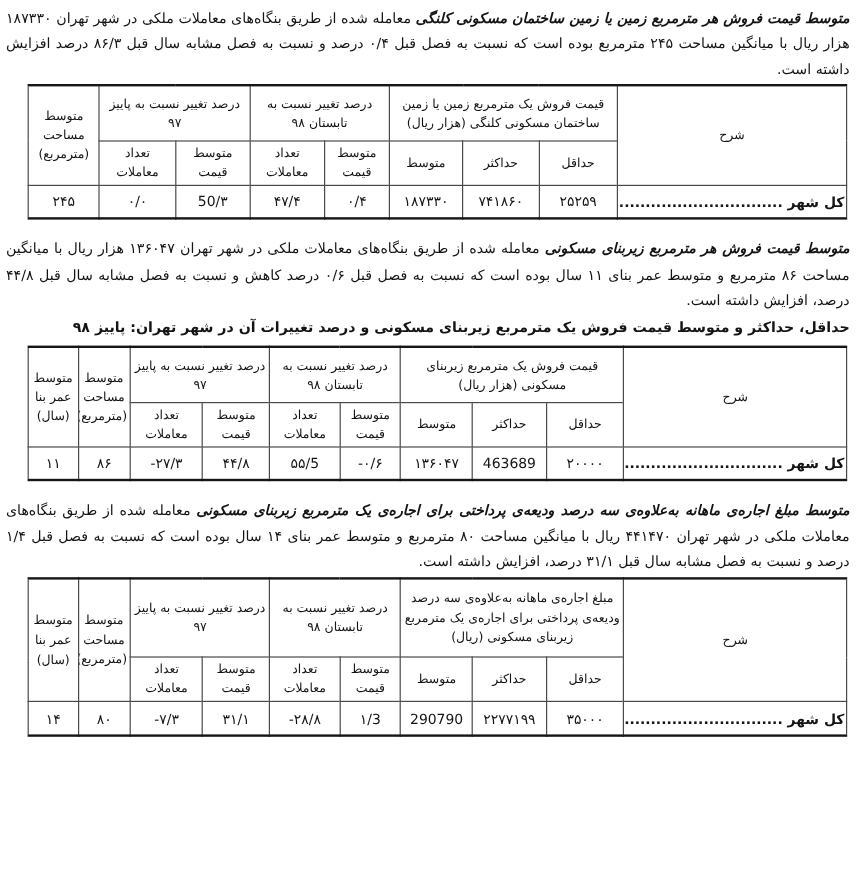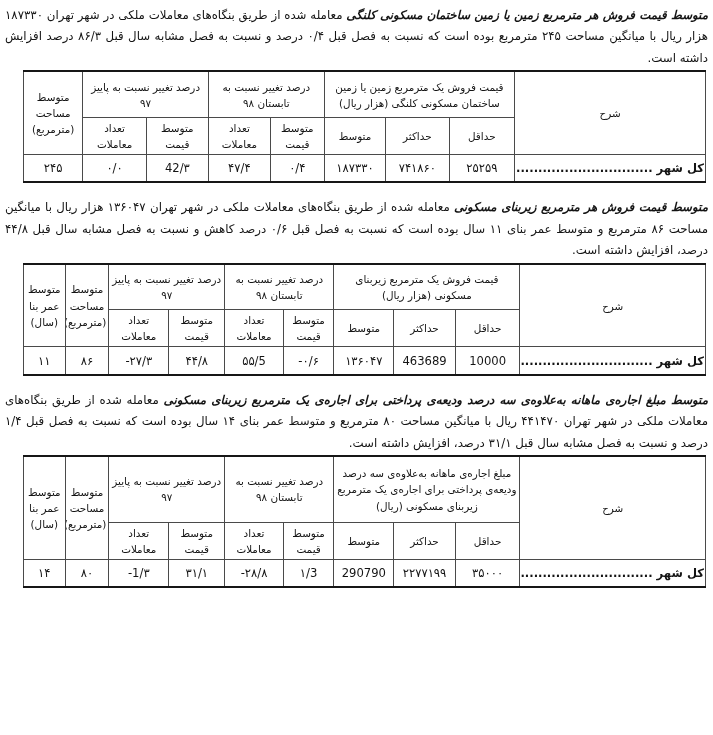--- a/index.html
+++ b/index.html
@@ -78,30 +78,31 @@
       </tr>
     </thead>
     <tbody>
       <tr>
         <td class="desc-c">کل شهر ....................................</td>
         <td class="num">۲۵۲۵۹</td>
         <td class="num">۷۴۱۸۶۰</td>
         <td class="num">۱۸۷۳۳۰</td>
         <td class="num">۰/۴</td>
         <td class="num">۴۷/۴</td>
-        <td class="num">42/۳</td>
+        <td class="num">50/۳</td>
         <td class="num">۰/۰</td>
         <td class="num">۲۴۵</td>
       </tr>
     </tbody>
   </table>
 </section>
 
 <section class="sec">
   <p class="para"><b>متوسط قیمت فروش هر مترمربع زیربنای مسکونی</b><span> معامله شده از طریق بنگاه‌های معاملات ملکی در شهر تهران ۱۳۶۰۴۷ هزار ریال با میانگین مساحت ۸۶ مترمربع و متوسط عمر بنای ۱۱ سال بوده است که نسبت به فصل قبل ۰/۶ درصد کاهش و نسبت به فصل مشابه سال قبل ۴۴/۸ درصد، افزایش داشته است.</span></p>
+  <p class="tbl-title">حداقل، حداکثر و متوسط قیمت فروش یک مترمربع زیربنای مسکونی و درصد تغییرات آن در شهر تهران: پاییز ۹۸</p>
 
   <table class="stat">
     <colgroup>
       <col style="width:27.2%">
         <col style="width:9.5%">
         <col style="width:9.0%">
         <col style="width:8.8%">
       <col style="width:7.4%">
         <col style="width:8.6%">
         <col style="width:8.2%">
@@ -124,21 +125,21 @@
         <th>متوسط</th>
         <th>متوسط قیمت</th>
         <th>تعداد معاملات</th>
         <th>متوسط قیمت</th>
         <th>تعداد معاملات</th>
       </tr>
     </thead>
     <tbody>
       <tr>
         <td class="desc-c">کل شهر ....................................</td>
-        <td class="num">10000</td>
+        <td class="num">۲۰۰۰۰</td>
         <td class="num">463689</td>
         <td class="num">۱۳۶۰۴۷</td>
         <td class="num">-۰/۶</td>
         <td class="num">۵۵/5</td>
         <td class="num">۴۴/۸</td>
         <td class="num">-۲۷/۳</td>
         <td class="num">۸۶</td>
         <td class="num">۱۱</td>
       </tr>
     </tbody>
@@ -182,19 +183,19 @@
     </thead>
     <tbody>
       <tr>
         <td class="desc-c">کل شهر ....................................</td>
         <td class="num">۳۵۰۰۰</td>
         <td class="num">۲۲۷۷۱۹۹</td>
         <td class="num">290790</td>
         <td class="num">۱/3</td>
         <td class="num">-۲۸/۸</td>
         <td class="num">۳۱/۱</td>
-        <td class="num">-1/۳</td>
+        <td class="num">-۷/۳</td>
         <td class="num">۸۰</td>
         <td class="num">۱۴</td>
       </tr>
     </tbody>
   </table>
 </section>
 
 </body></html>

